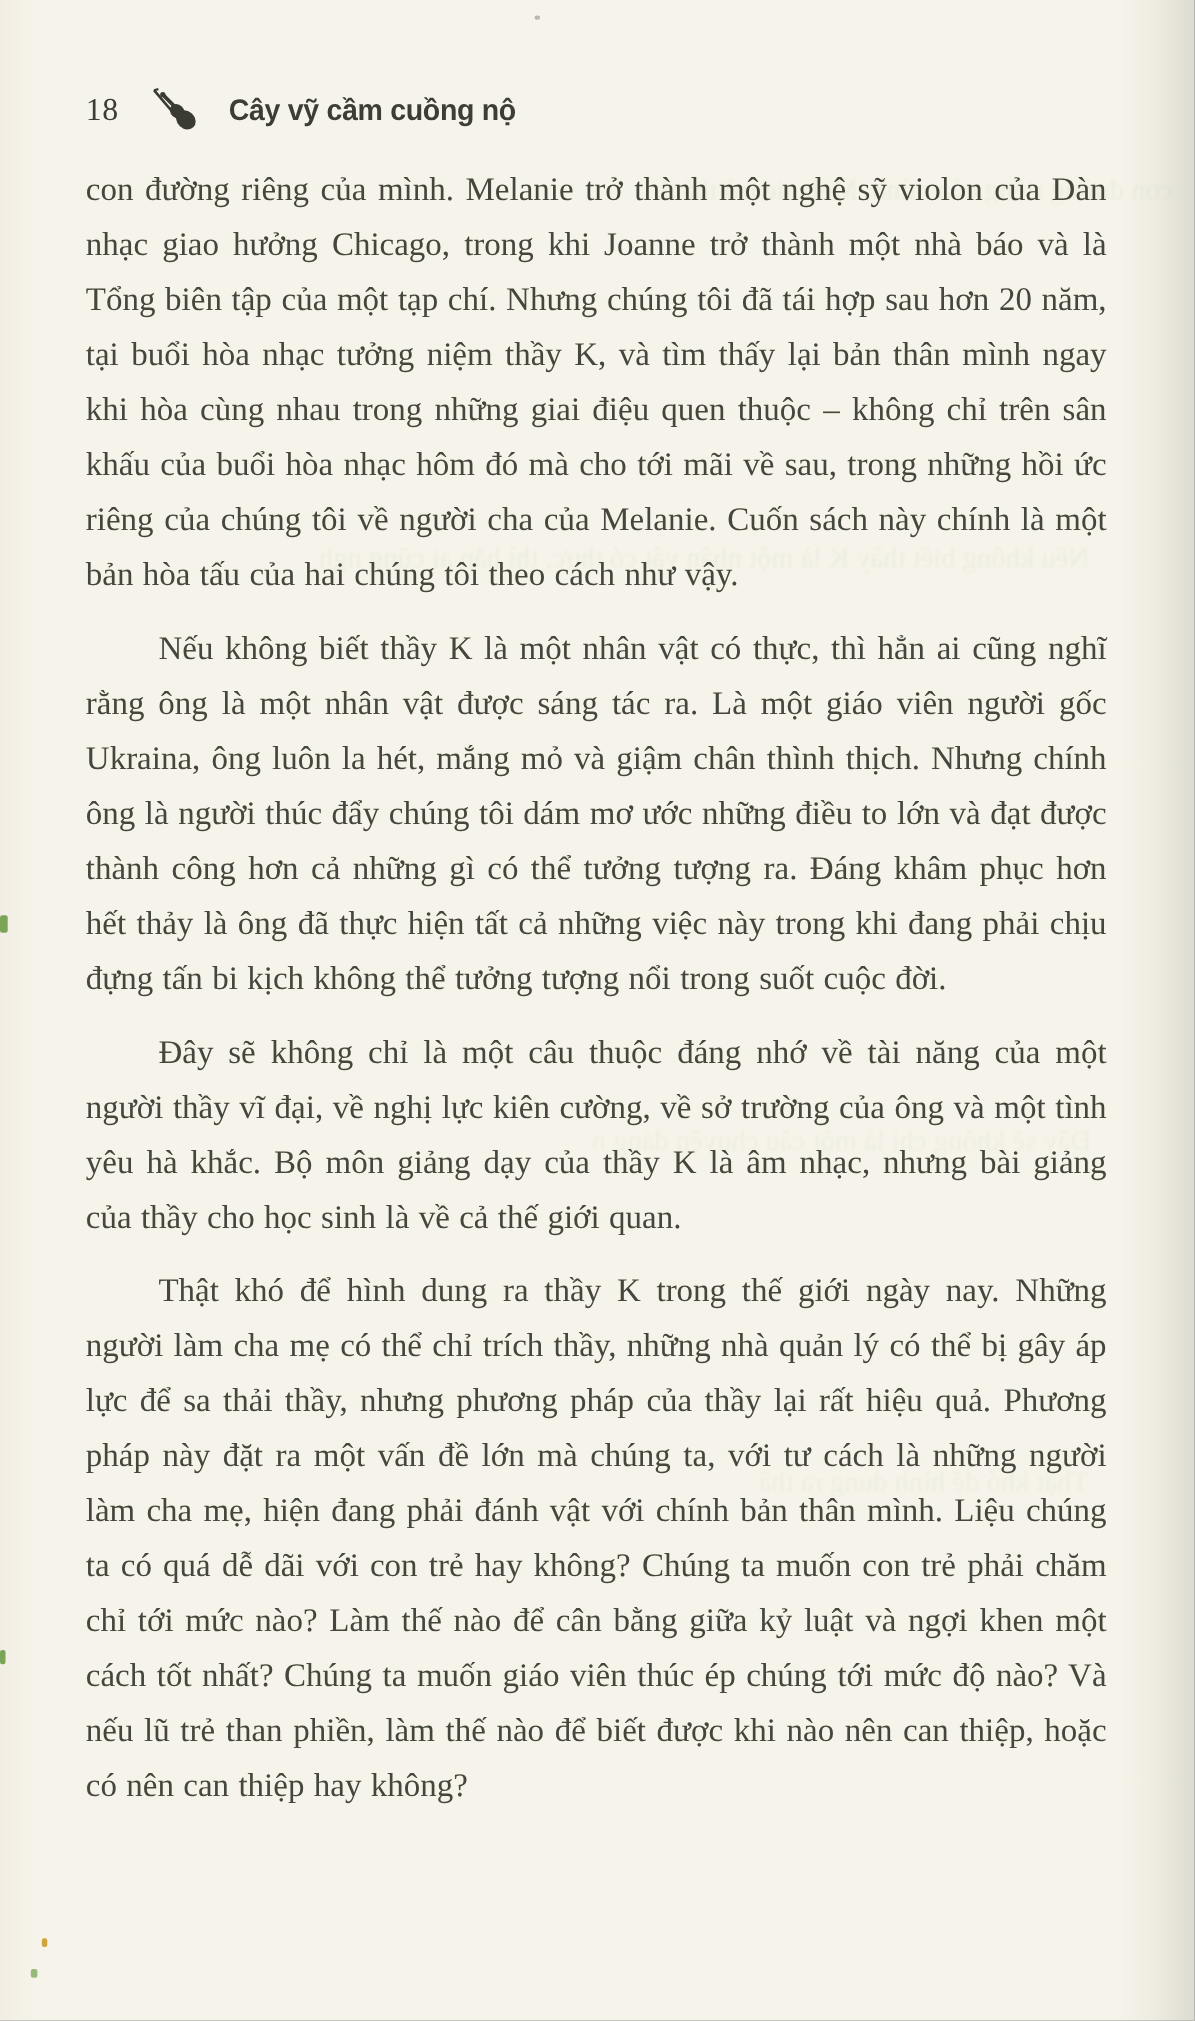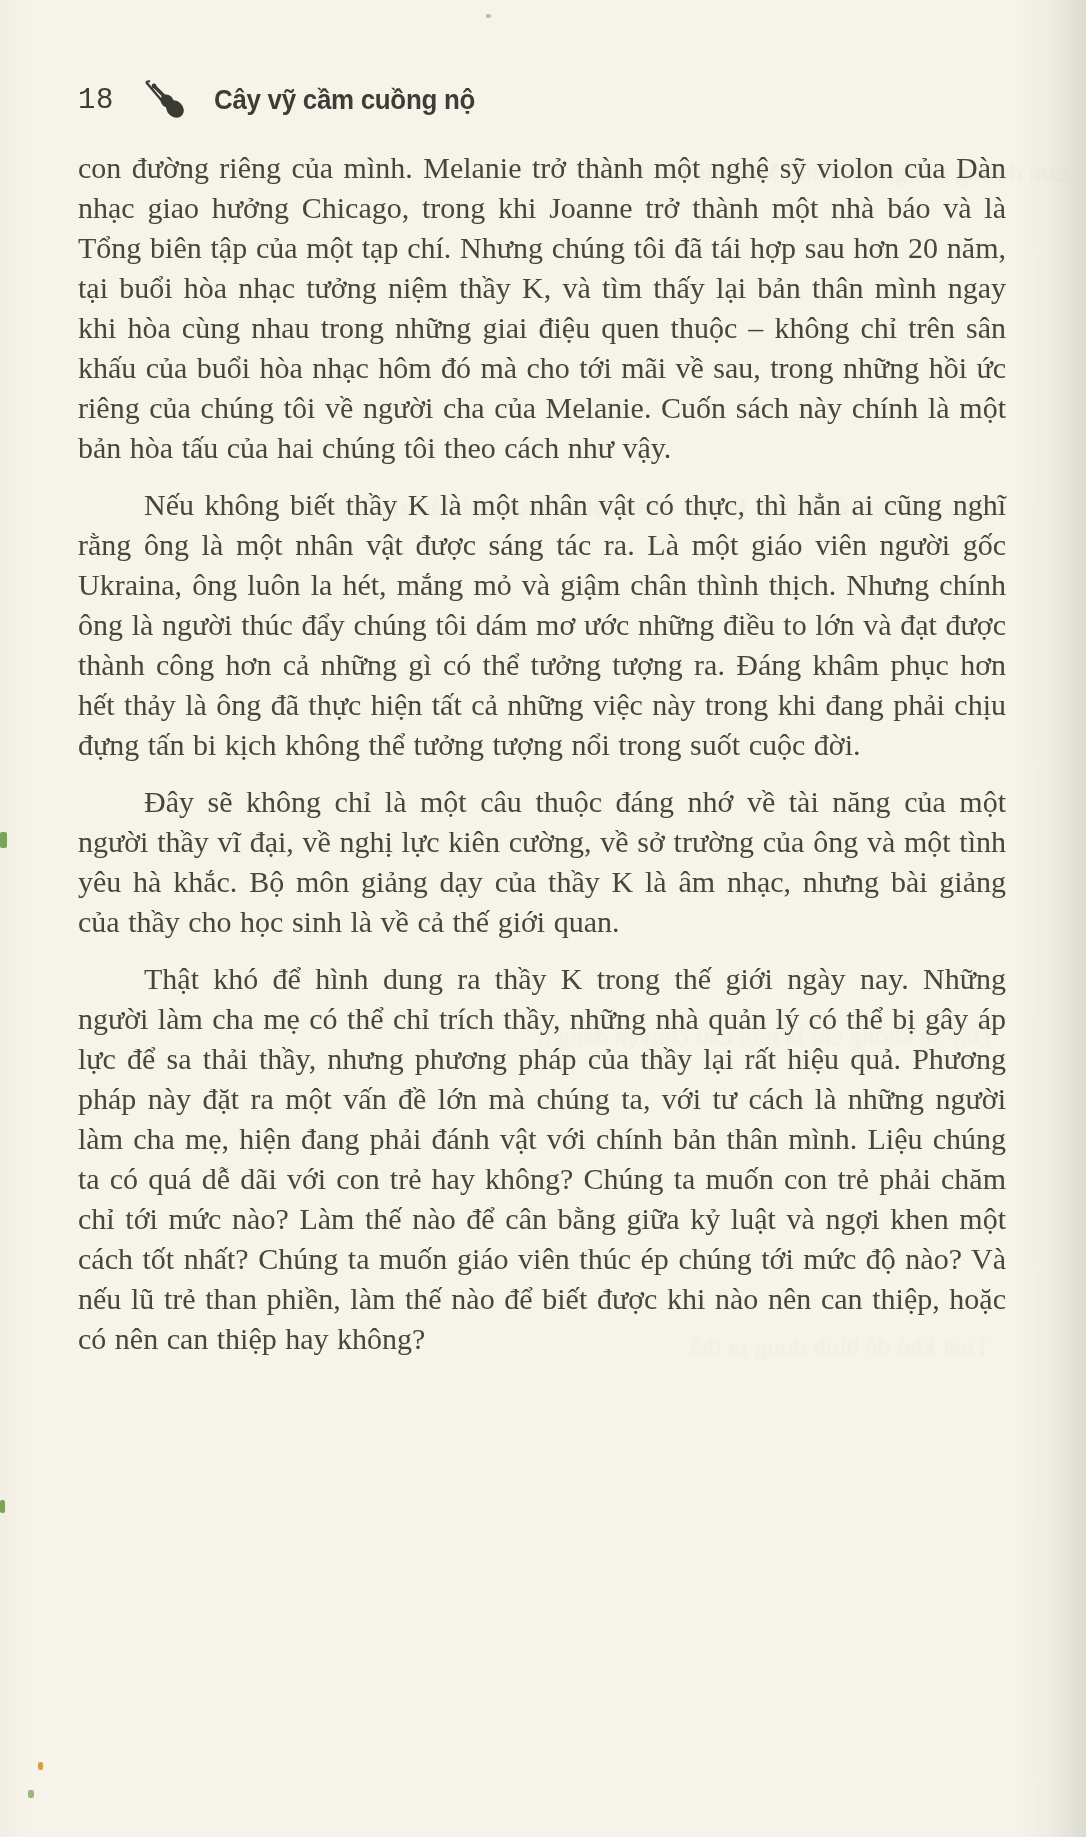--- a/index.html
+++ b/index.html
@@ -25,21 +25,21 @@
   .header {
     position: absolute;
     top: 78px;
     left: 78px;
     right: 80px;
     height: 44px;
     display: flex;
     align-items: center;
   }
   .page-number {
-    font-family: Liberation Mono, monospace;
+    font-family: Liberation Serif, serif;
     font-size: 29px;
     font-weight: 400;
     color: #3c3e35;
     letter-spacing: 0.5px;
   }
   .header-icon {
     margin-left: 26px;
     margin-right: 22px;
     width: 52px;
     height: 42px;
@@ -59,21 +59,21 @@
   
   .text-block {
     position: absolute;
     top: 148px;
     left: 78px;
     width: 928px;
   }
   .text-block p {
     margin: 0 0 17px 0;
     font-size: 30px;
-    line-height: 40px;
+    line-height: 50px;
     text-align: justify;
     word-spacing: 1px;
   }
   .text-block p.indent {
     text-indent: 66px;
   }
 
   
   .ghost {
     position: absolute;

